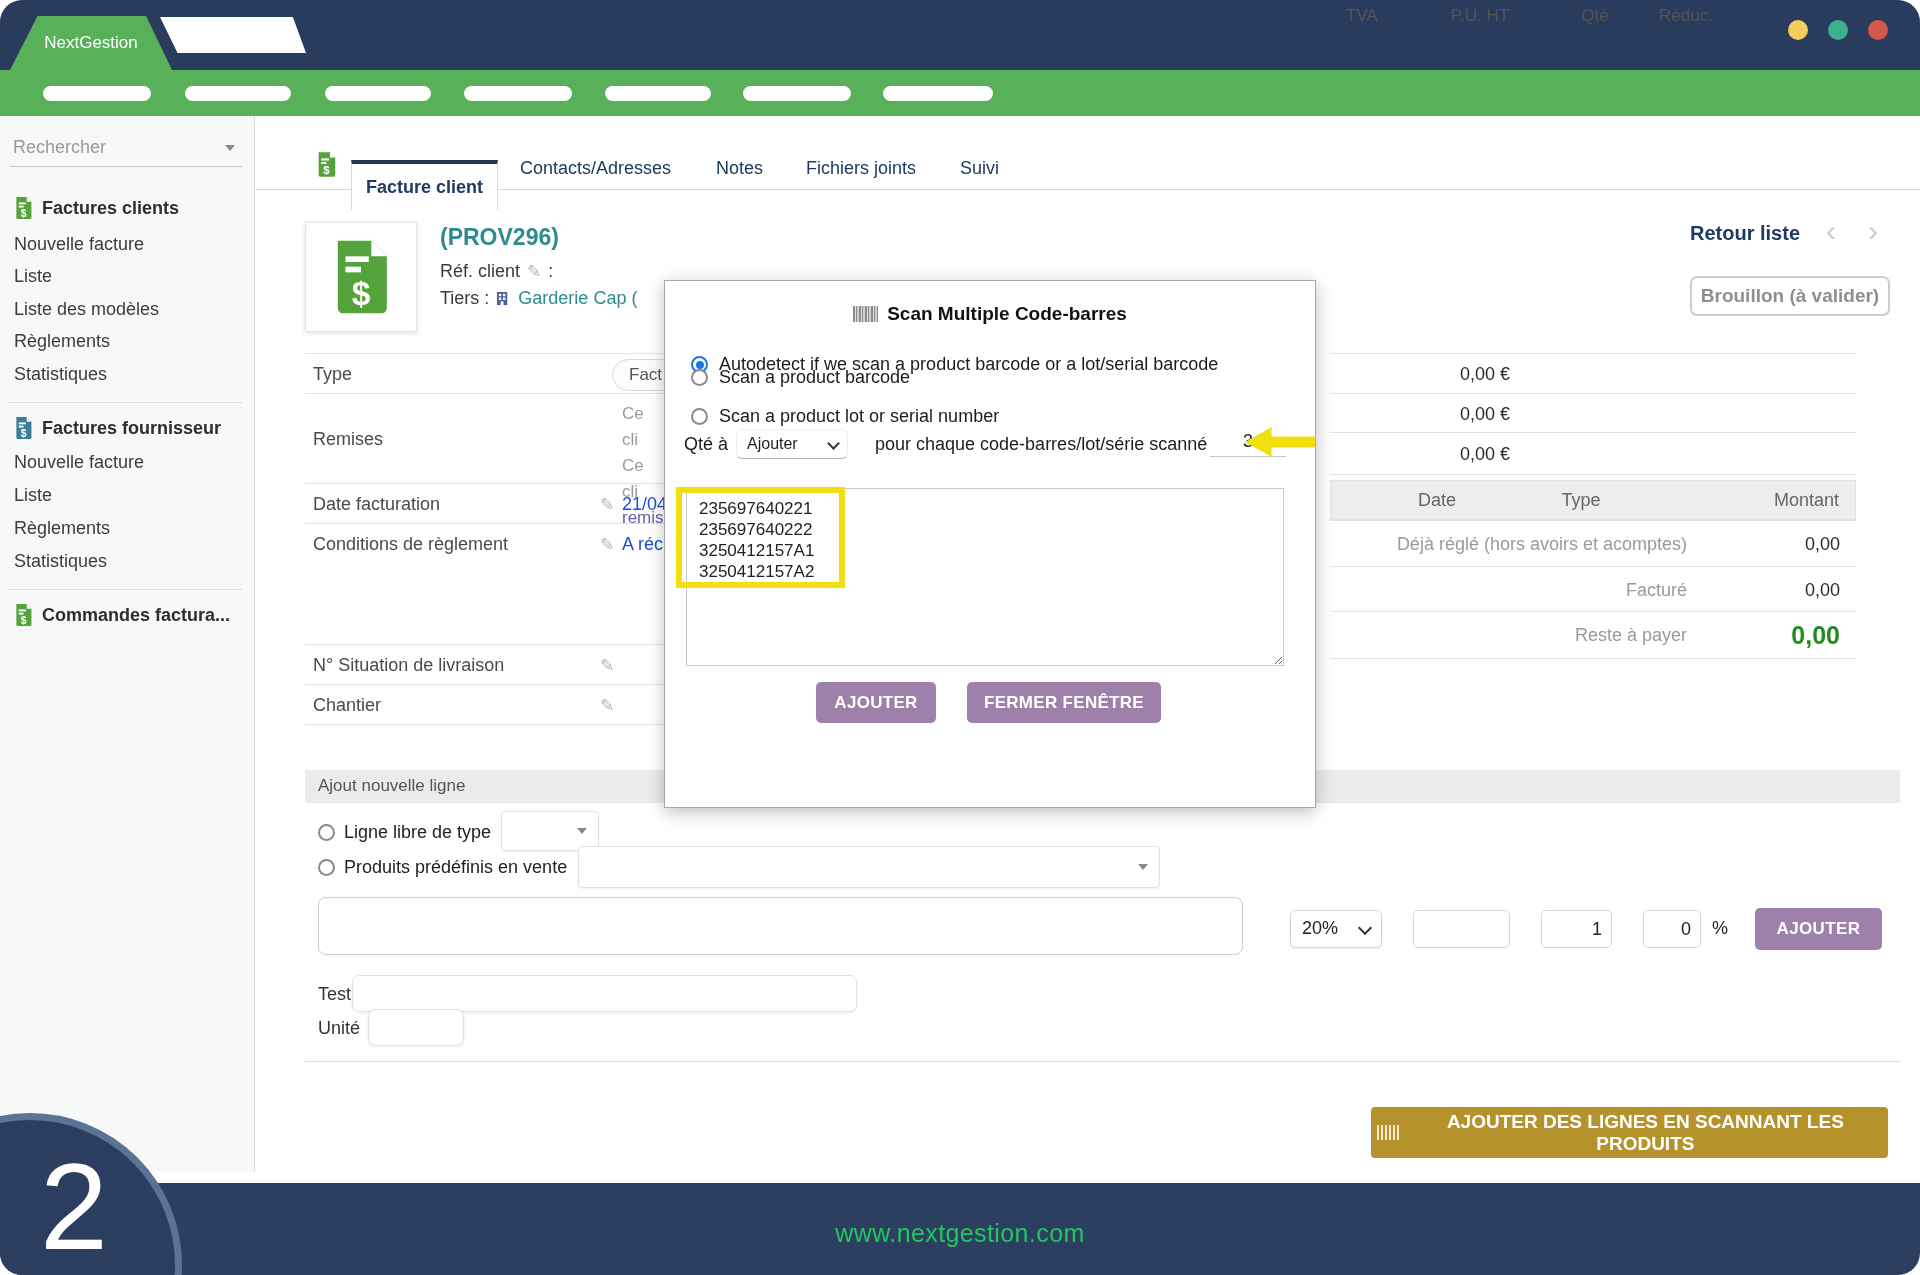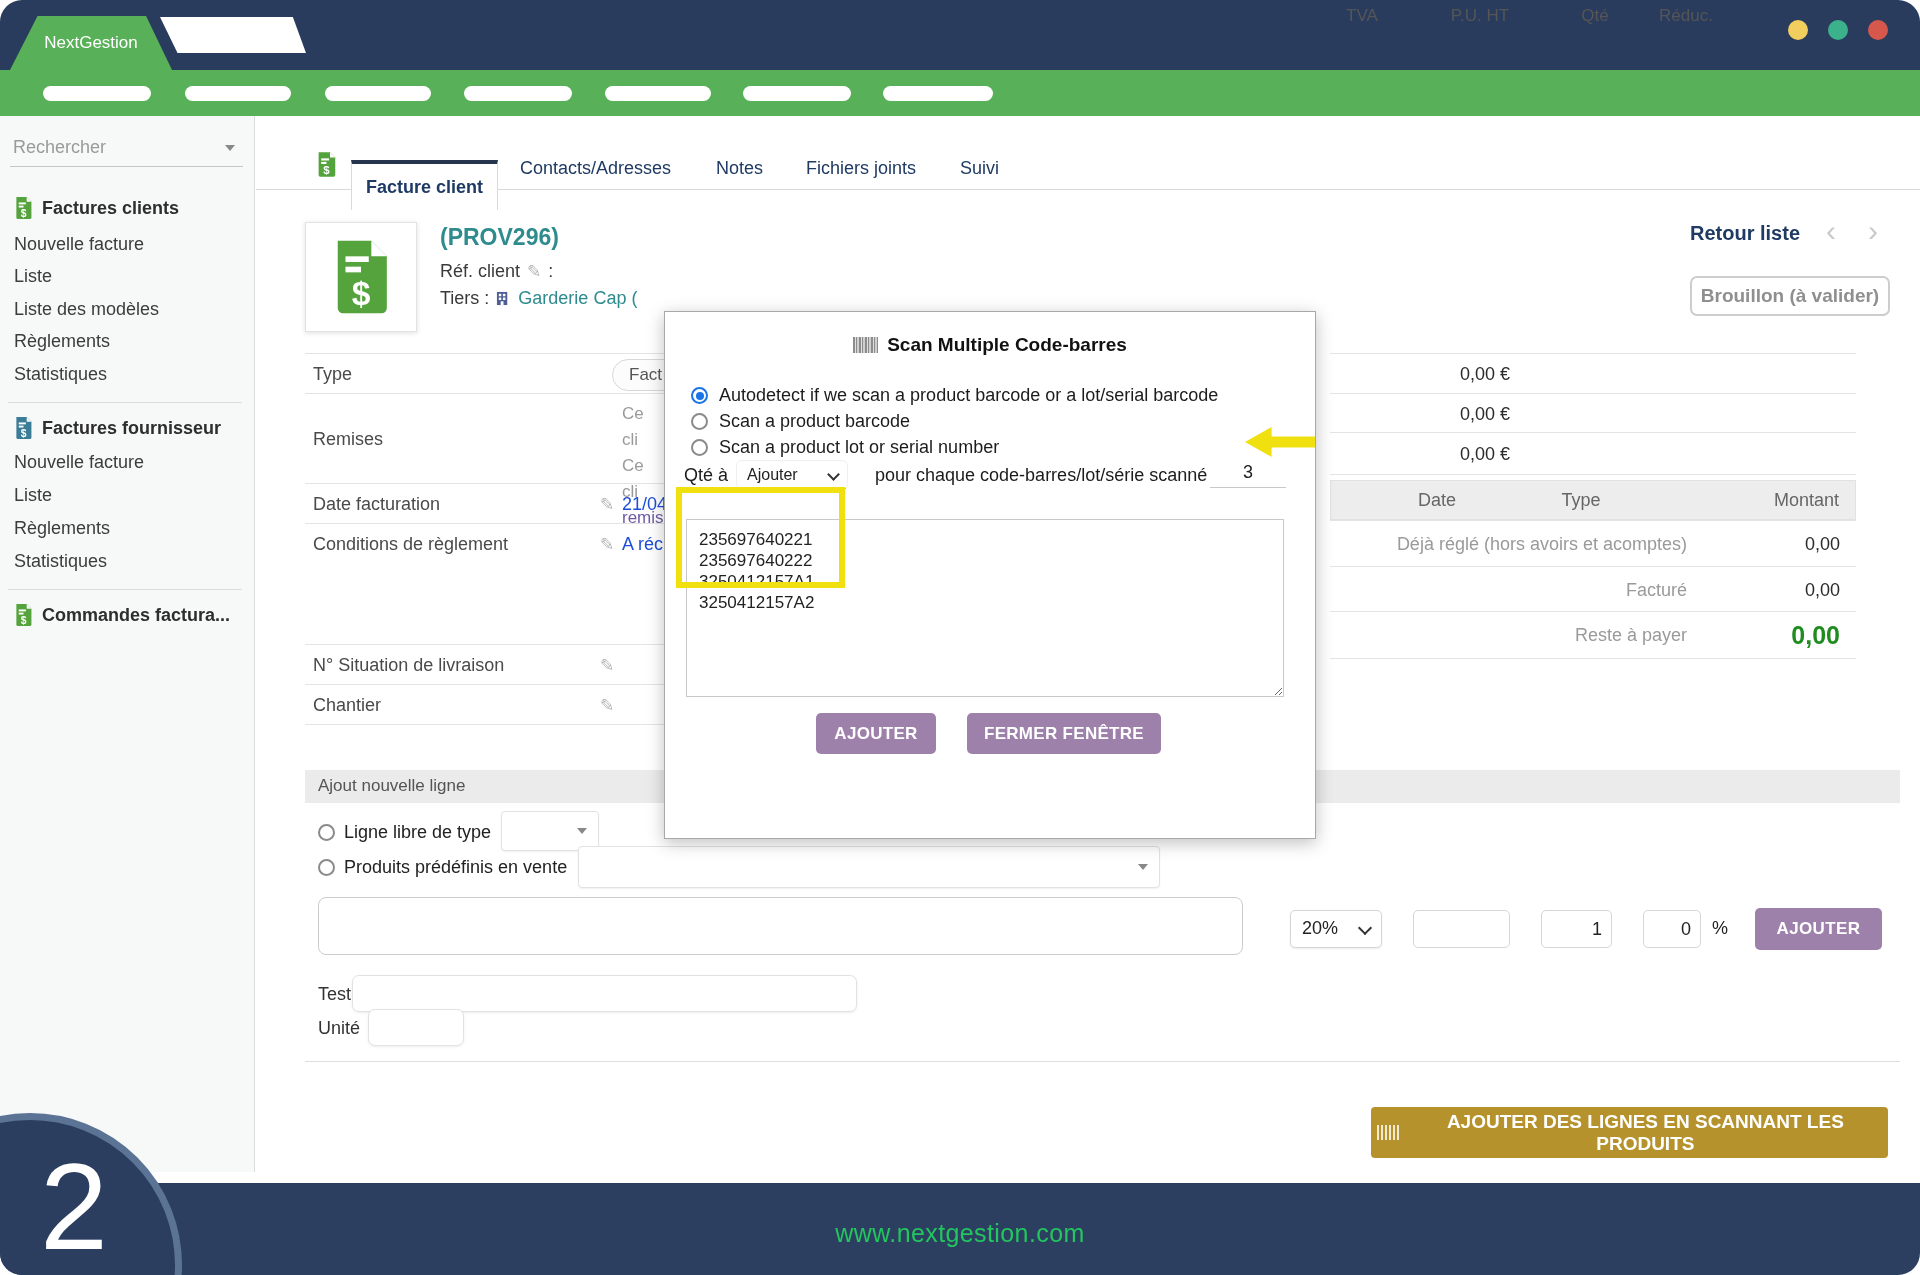--- a/index.html
+++ b/index.html
@@ -99,21 +99,21 @@
   .x-label{position:absolute;left:318px;font-size:18px;color:#333;}
   .x-input{position:absolute;box-sizing:border-box;background:#fff;border:1px solid #e2e2e2;border-radius:7px;box-shadow:0 1px 3px rgba(0,0,0,.07);height:37px;font-family:inherit;font-size:17px;padding:0 9px;outline:none;}
   .hr-bottom{position:absolute;left:305px;top:1061px;width:1595px;height:1px;background:#ddd;}
   .gold-btn{position:absolute;left:1371px;top:1107px;width:517px;height:51px;background:#b6922c;border:none;border-radius:4px;
             color:#fff;font-family:inherit;font-weight:bold;font-size:19px;display:flex;align-items:center;justify-content:center;gap:9px;cursor:pointer;}
   .bars{width:25px;height:16px;background:repeating-linear-gradient(90deg,#8c8c8c 0 2px,#e0e0e0 2px 3px,#8c8c8c 3px 4px,#cfcfcf 4px 6px);}
   .bars-light{width:24px;height:15px;background:repeating-linear-gradient(90deg,#f3e9cd 0 2px,rgba(0,0,0,0) 2px 4px);}
 
   
   .modal{position:absolute;left:664px;top:280px;width:652px;height:528px;background:#fff;border:1px solid #a8a8a8;
-         box-shadow:0 4px 16px rgba(0,0,0,.25);z-index:10;box-sizing:border-box;margin-top:31px;}
+         box-shadow:0 4px 16px rgba(0,0,0,.25);z-index:10;box-sizing:border-box;}
   .m-title{position:absolute;left:0;top:22px;width:100%;display:flex;align-items:center;justify-content:center;gap:9px;
            font-size:19px;font-weight:bold;color:#111;}
   .m-opt{position:absolute;left:26px;display:flex;align-items:center;gap:11px;font-size:18px;color:#1c1c1c;}
   .m-qtyrow{position:absolute;left:19px;top:151px;width:620px;height:26px;font-size:18px;color:#1c1c1c;}
   .m-qtylabel{position:absolute;left:0;top:2px;}
   .m-select{position:absolute;left:52px;top:-3px;width:112px;height:30px;border:1px solid #efefef;border-bottom:1px solid #b5b5b5;border-radius:6px;box-sizing:border-box;background:#fff;}
   .m-select .stxt{position:absolute;left:10px;top:5px;font-size:16px;color:#222;}
   .m-select .chev{right:9px;top:9px;width:7px;height:7px;}
   .m-tail{position:absolute;left:191px;top:2px;}
   .m-qty{position:absolute;left:526px;top:-2px;width:72px;border:none;border-bottom:1px solid #c9c9c9;text-align:center;
@@ -364,21 +364,21 @@
 
   <div class="modal">
     <div class="m-title">
       <span class="bars"></span>
       <span>Scan Multiple Code-barres</span>
     </div>
     <div class="m-opt" style="top:73px">
       <span class="radio checked"></span>
       <span>Autodetect if we scan a product barcode or a lot/serial barcode</span>
     </div>
-    <div class="m-opt" style="top:99px">
+    <div class="m-opt" style="top:86px">
       <span class="radio"></span>
       <span>Scan a product barcode</span>
     </div>
     <div class="m-opt" style="top:125px">
       <span class="radio"></span>
       <span>Scan a product lot or serial number</span>
     </div>
     <div class="m-qtyrow">
       <span class="m-qtylabel">Qté à</span>
       <div class="m-select">

